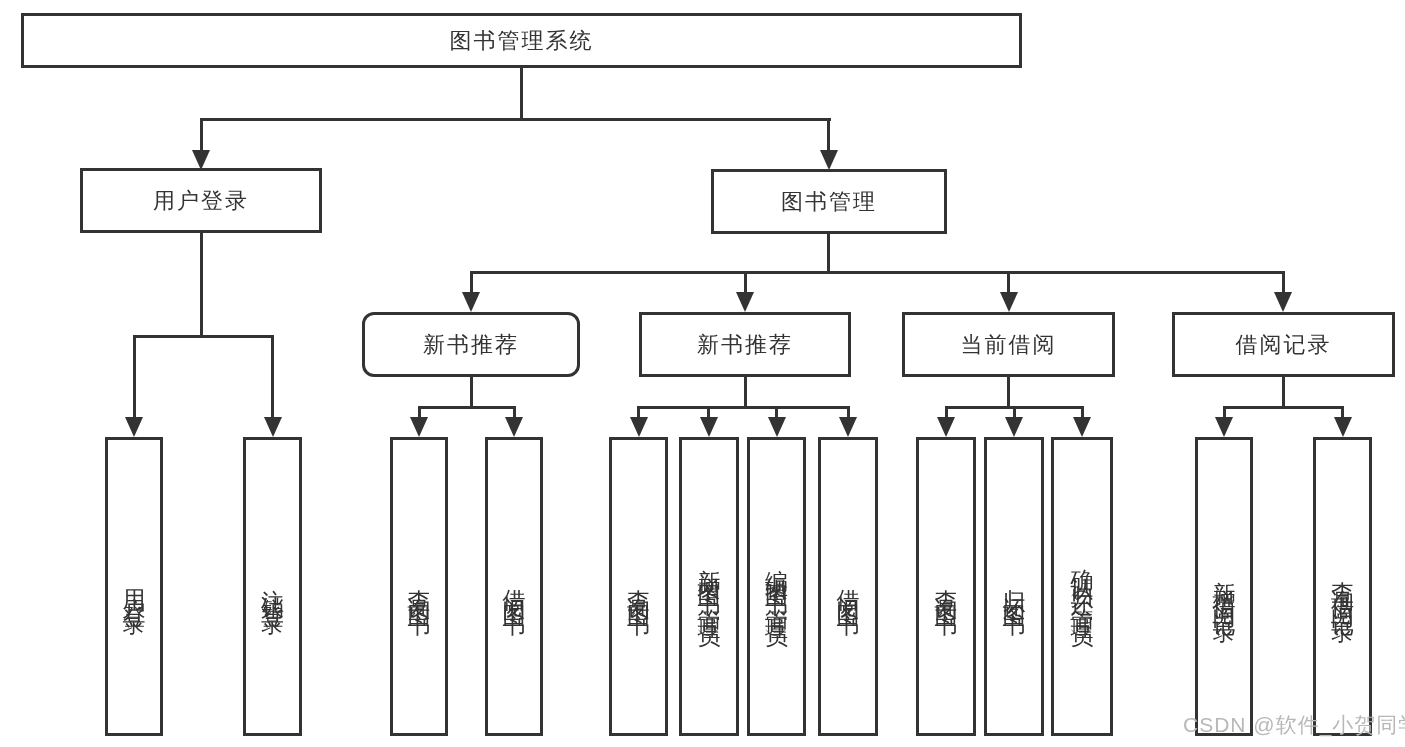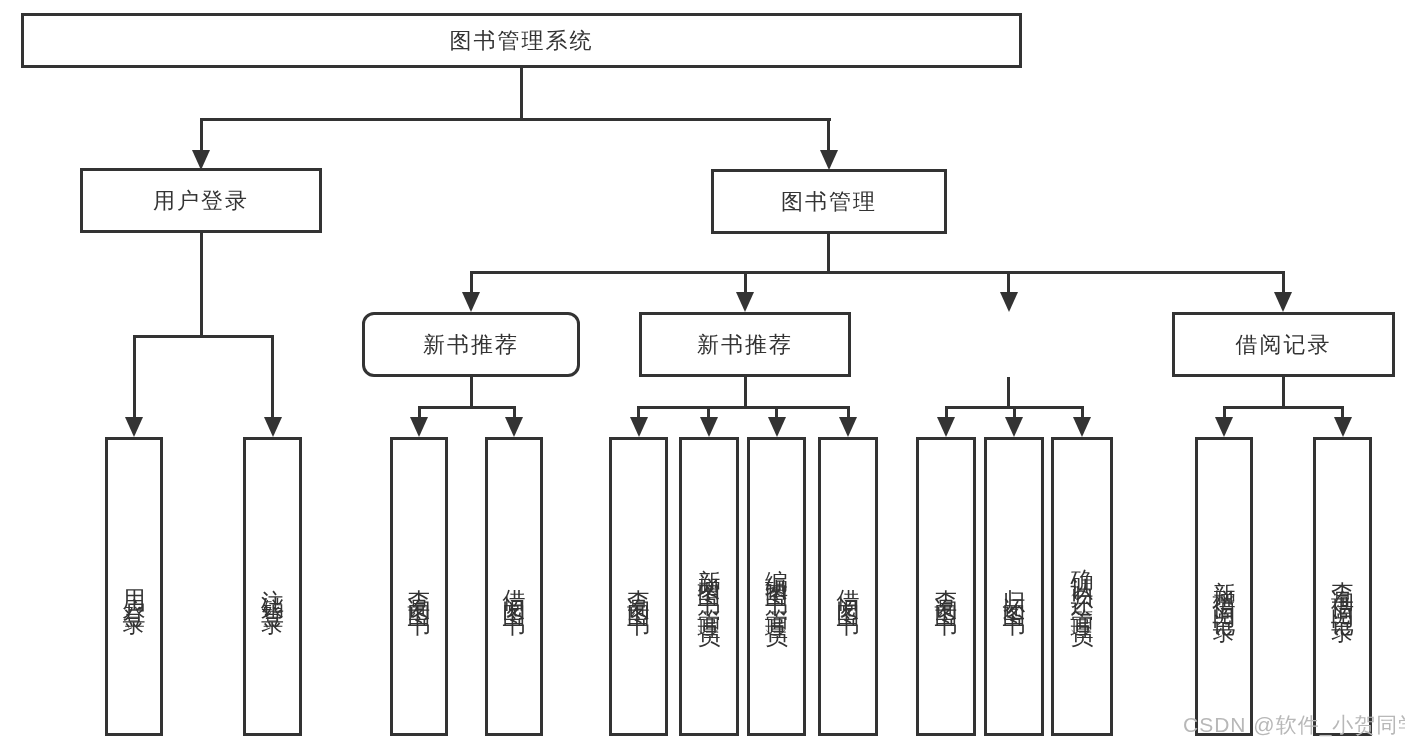--- a/index.html
+++ b/index.html
@@ -91,20 +91,21 @@
   <div class="a" style="left:1215px;top:417px;"></div>
   <div class="a" style="left:1334px;top:417px;"></div>
 
   <div class="box hbox" style="left:21px;top:13px;width:1001px;height:55px;">图书管理系统</div>
 
   <div class="box hbox" style="left:80px;top:168px;width:242px;height:65px;">用户登录</div>
   <div class="box hbox" style="left:711px;top:169px;width:236px;height:65px;">图书管理</div>
 
   <div class="box hbox" style="left:362px;top:312px;width:218px;height:65px;border-radius:12px;">新书推荐</div>
   <div class="box hbox" style="left:639px;top:312px;width:212px;height:65px;">新书推荐</div>
+  <div class="box hbox" style="left:902px;top:312px;width:213px;height:65px;">当前借阅</div>
   <div class="box hbox" style="left:1172px;top:312px;width:223px;height:65px;">借阅记录</div>
 
   <div class="box vbox" style="left:105px;top:437px;width:58px;height:299px;">用户登录</div>
   <div class="box vbox" style="left:243px;top:437px;width:59px;height:299px;">注销登录</div>
 
   <div class="box vbox" style="left:390px;top:437px;width:58px;height:299px;">查询图书</div>
   <div class="box vbox" style="left:485px;top:437px;width:58px;height:299px;">借阅图书</div>
 
   <div class="box vbox" style="left:609px;top:437px;width:59px;height:299px;">查询图书</div>
   <div class="box vbox" style="left:679px;top:437px;width:60px;height:299px;">新增图书（管理员）</div>

